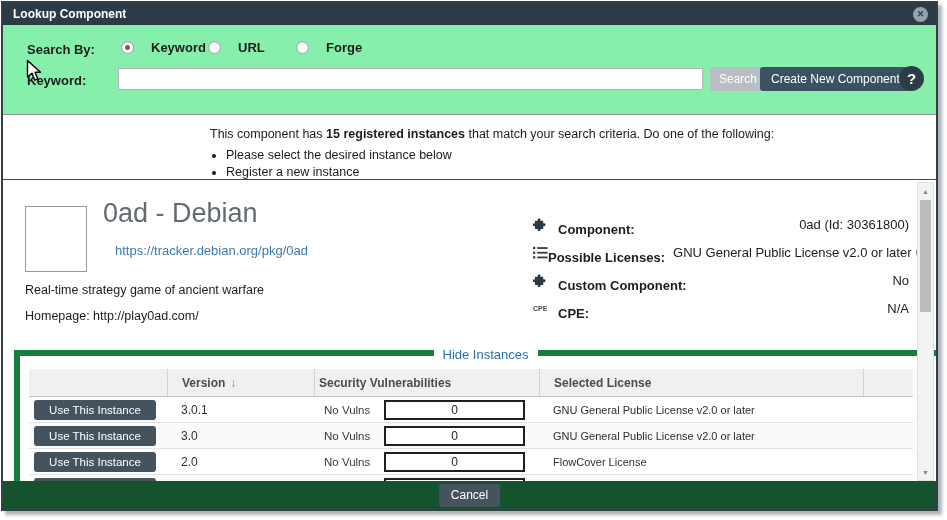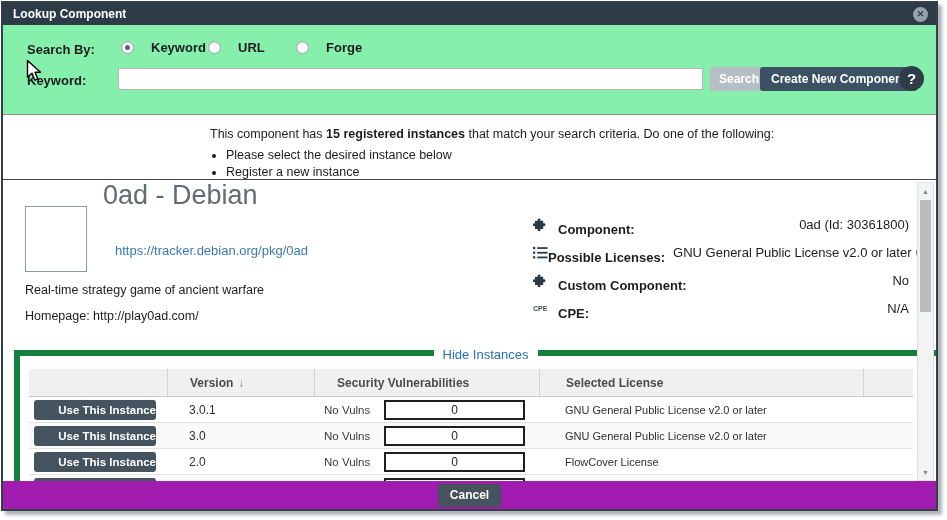--- a/index.html
+++ b/index.html
@@ -26,41 +26,41 @@
   .radio-opt { position: absolute; top: 15px; display: flex; align-items: center; gap: 17px; cursor: pointer; }
   .radio-opt.p0 { left: 118px; } .radio-opt.p1 { left: 205px; } .radio-opt.p2 { left: 293px; }
   .radio-circle { width: 13px; height: 13px; border-radius: 50%; border: 1px solid #9aa4ab;
                   background: #fdfdfd; position: relative; box-shadow: inset 0 1px 2px rgba(0,0,0,.15); }
   .radio-opt.checked .radio-circle::after { content: ""; position: absolute; left: 3px; top: 3px;
                   width: 5px; height: 5px; border-radius: 50%; background: #5b646b; }
   .radio-text { font-size: 13px; font-weight: bold; color: #1c1c1c; }
   .keyword-input { position: absolute; left: 115px; top: 43px; width: 585px; height: 22px;
                    border: 1px solid #b5b5b5; font-size: 13px; padding: 0 6px;
                    font-family: "Liberation Sans", sans-serif; }
-  .btn { border: none; border-radius: 3px; color: #fff; font-weight: bold; font-size: 12px;
-         font-family: "Liberation Sans", sans-serif; cursor: pointer; text-align: right; }
+  .btn { border: none; border-radius: 3px; color: #fff; font-weight: normal; font-size: 12px;
+         font-family: "Liberation Sans", sans-serif; cursor: pointer; }
   .search-btn { position: absolute; left: 707px; top: 42px; height: 24px; padding: 0 9px; background: #b7bec4; }
   .create-btn { position: absolute; left: 757px; top: 42px; height: 24px; padding: 0 11px; background: #3d5164; }
   .help-btn { position: absolute; left: 896px; top: 41px; width: 25px; height: 25px; border-radius: 50%;
               background: #2e3c47; color: #fff; font-weight: bold; font-size: 15px;
               display: flex; align-items: center; justify-content: center; cursor: pointer; }
   .cursor { position: absolute; left: 23px; top: 34px; z-index: 60; pointer-events: none; }
 
   
   .notice-section { height: 65px; border-bottom: 1px solid #474747; padding: 12px 0 0 207px;
                     font-size: 12.5px; color: #1c1c1c; background: #fff; }
   .notice-section p { margin: 0; }
   .notice-section ul { margin: 7px 0 16px 1px; padding-left: 15px; }
   .notice-section li { margin-bottom: 3px; }
 
   
   .content { position: relative; height: 307px; overflow: hidden; background: #fff; }
   .thumb-box { position: absolute; left: 22px; top: 26px; width: 62px; height: 66px;
                border: 1px solid #8f9aa0; background: #fff; }
-  .comp-title { position: absolute; left: 100px; top: 0; font-size: 27px; color: #626b71; font-weight: 400; }
+  .comp-title { position: absolute; left: 100px; top: 18px; font-size: 27px; color: #626b71; font-weight: 400; }
   .comp-url { position: absolute; left: 112px; top: 63px; font-size: 13px; color: #3c79b2; text-decoration: none; cursor: pointer; }
   .comp-desc { position: absolute; left: 22px; top: 103px; font-size: 12.5px; color: #1c1c1c; }
   .comp-home { position: absolute; left: 22px; top: 129px; font-size: 12.5px; color: #1c1c1c; }
 
   .details { position: absolute; left: 530px; top: 30px; width: 376px; }
   .detail-row { display: flex; align-items: center; height: 28px; }
   .detail-icon { width: 25px; display: flex; align-items: center; }
   .cpe-glyph { font-size: 7px; font-weight: bold; color: #3c4a54; }
   .detail-label { font-weight: bold; font-size: 13px; color: #1c1c1c; margin-right: 8px; white-space: nowrap; margin-top: 10px; }
   .detail-value { margin-left: auto; font-size: 13px; color: #1c1c1c; text-align: right; white-space: nowrap;
@@ -70,46 +70,46 @@
                margin-left: 4px; font-weight: bold; cursor: pointer; }
 
   
   .instances-box { position: absolute; left: 11px; top: 170px; width: 943px; height: 145px;
                    border: 6px solid #15803d; background: #fff; }
   .legend { position: absolute; top: -9px; left: 50%; transform: translateX(-50%);
             background: #fff; padding: 0 9px; font-size: 13px; color: #2a6fb5; cursor: pointer; white-space: nowrap; }
   .itable { position: absolute; left: 9px; top: 13px; width: 884px; }
   .ihead { display: flex; height: 28px; background: #f0f0f0; border-bottom: 1px solid #c8c8c8;
            align-items: center; font-weight: bold; font-size: 12px; color: #4c4c4c; }
-  .c0 { width: 138px; } .c1 { width: 147px; padding-left: 22px; } .c2 { width: 225px; }
-  .c3 { width: 324px; padding-left: 26px; } .c4 { flex: 1; }
+  .c0 { width: 138px; } .c1 { width: 147px; padding-left: 14px; } .c2 { width: 225px; }
+  .c3 { width: 324px; padding-left: 14px; } .c4 { flex: 1; }
   .ihead > div { height: 100%; display: flex; align-items: center; }
   .ihead .c1, .ihead .c2, .ihead .c3, .ihead .c4 { border-left: 1px solid #d2d2d2; }
-  .ihead .c2 { padding-left: 22px; }
+  .ihead .c2 { padding-left: 4px; }
   .sort-arrow { color: #8a8a8a; margin-left: 5px; font-size: 12px; }
   .irow { display: flex; height: 26px; align-items: center; border-bottom: 1px solid #e2e2e2;
           font-size: 12px; color: #2e2e2e; background: #fff; }
   .irow.alt { background: #fafafa; }
   .use-btn { margin-left: 5px; width: 122px; height: 20px; background: #45535e; font-size: 11.5px; }
   .c2.cell { display: flex; align-items: center; }
   .vulns-text { padding-left: 10px; width: 70px; font-size: 11.5px; color: #3a3a3a; }
   .count-box { width: 141px; height: 20px; border: 2px solid #1f1f1f; background: #fff;
                display: flex; align-items: center; justify-content: center; font-size: 12px; color: #1c1c1c; }
   .c3.cell { font-size: 11px; white-space: nowrap; overflow: hidden; }
 
   
   .scrollbar { position: absolute; left: 914px; top: 2px; width: 17px; height: 299px;
                background: #f2f3f3; border: 1px solid #e0e0e0; }
   .sb-arrow { position: absolute; left: 0; width: 15px; height: 14px; color: #848484; font-size: 7px;
               display: flex; align-items: center; justify-content: center; cursor: pointer; }
   .sb-up { top: 1px; } .sb-down { bottom: 1px; }
   .sb-thumb { position: absolute; left: 2px; top: 17px; width: 11px; height: 112px; background: #bcbcbc; cursor: pointer; }
 
   
-  .footer { position: absolute; left: 0; bottom: 0; width: 100%; height: 28px; background: #a21caf;
+  .footer { position: absolute; left: 0; bottom: 0; width: 100%; height: 28px; background: #14532d;
             display: flex; align-items: center; justify-content: center; z-index: 5; }
   .cancel-btn { height: 23px; background: #45535e; padding: 0 12px; }
 </style>
 </head>
 <body>
 
 <div class="stage">
   <div class="dialog">
 
     <div class="titlebar">

